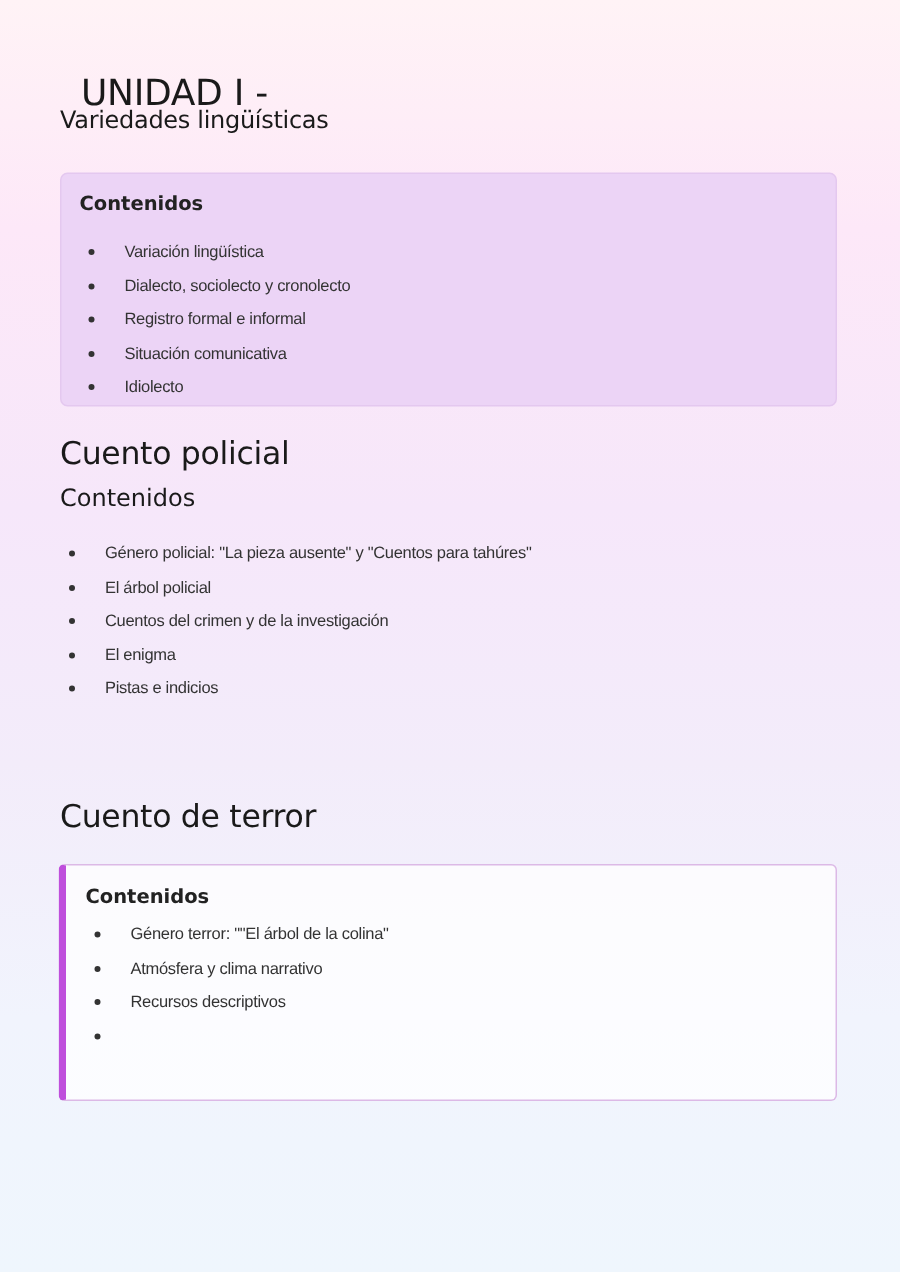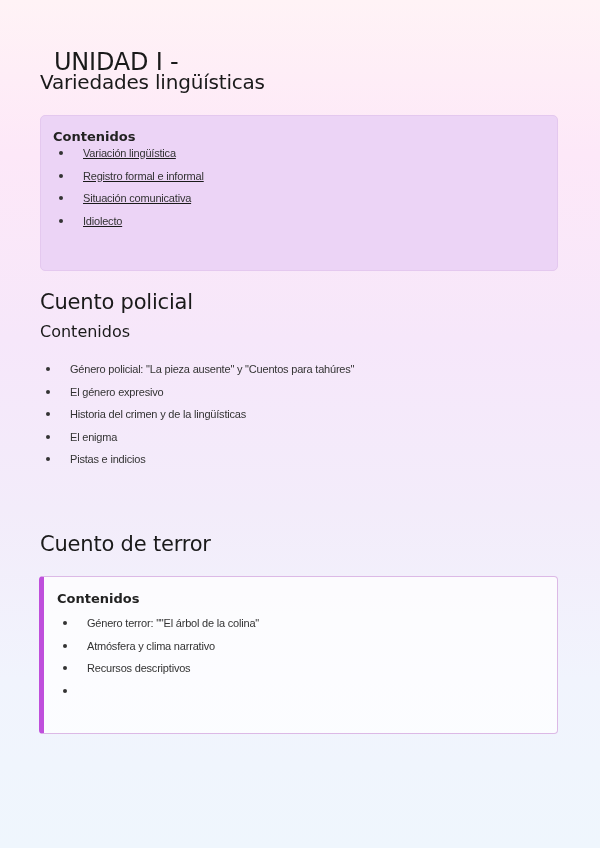--- a/index.html
+++ b/index.html
@@ -10,21 +10,21 @@
       color: #1a1a1a;
       position: relative;
     }
     .page { position: absolute; left: 40px; top: 0; width: 520px; }
     .unit-title {
       position: absolute; left: 0; top: 34px;
       font-size: 24px; font-weight: 400; margin: 14px; letter-spacing: -0.2px;
     }
     .unit-subtitle {
       position: absolute; left: 0; top: 70px;
-      font-size: 20px; font-weight: 400; margin: 0; letter-spacing: -0.2px;
+      font-size: 16px; font-weight: 400; margin: 0; letter-spacing: -0.2px;
     }
     .card-violet {
       position: absolute; left: 0; top: 115px; width: 518px; height: 156px;
       background: #ecd4f6; border: 1px solid #e4c8ef; border-radius: 5px;
       box-sizing: border-box;
     }
     .card-title {
       font-size: 13px; color: #222; margin: 0;
       position: absolute; left: 12px; top: 13px;
     }
@@ -33,21 +33,21 @@
     }
     ul.items li {
       font-family: "Liberation Sans", sans-serif;
       font-size: 11px; color: #333; height: 22.6px; line-height: 16px;
       position: relative; padding-left: 30px; letter-spacing: -0.2px;
     }
     ul.items li .bullet {
       position: absolute; left: 6px; top: 6px; width: 4px; height: 4px;
       border-radius: 50%; background: #333;
     }
-    .card-violet ul.items { left: 12px; top: 29px; text-decoration: underline; }
+    .card-violet ul.items { left: 12px; top: 44px; }
     .sec-title {
       position: absolute; left: 0; margin: 0; font-size: 21px; font-weight: 400; letter-spacing: -0.2px;
     }
     .sec-sub {
       position: absolute; left: 0; margin: 0; font-size: 16px; font-weight: 400;
     }
     .policial-list { left: 0; top: 361px; }
     .card-terror {
       position: absolute; left: -1px; top: 576px; width: 519px; height: 158px;
       background: rgba(255,255,255,0.75);
@@ -62,33 +62,34 @@
 
 <div class="page">
 
   <h1 class="unit-title">UNIDAD I -</h1>
   <h2 class="unit-subtitle">Variedades lingüísticas</h2>
 
   <div class="card-violet">
     <h3 class="card-title">Contenidos</h3>
     <ul class="items">
       <li><span class="bullet"></span><span>Variación lingüística</span></li>
+      <li><span class="bullet"></span><span>Dialecto, sociolecto y cronolecto</span></li>
       <li><span class="bullet"></span><span>Registro formal e informal</span></li>
       <li><span class="bullet"></span><span>Situación comunicativa</span></li>
       <li><span class="bullet"></span><span>Idiolecto</span></li>
     </ul>
   </div>
 
   <h2 class="sec-title" style="top:290px;">Cuento policial</h2>
   <h3 class="sec-sub" style="top:322px;">Contenidos</h3>
 
   <ul class="items policial-list">
     <li><span class="bullet"></span><span>Género policial: "La pieza ausente" y "Cuentos para tahúres"</span></li>
-    <li><span class="bullet"></span><span>El género expresivo</span></li>
-    <li><span class="bullet"></span><span>Historia del crimen y de la lingüísticas</span></li>
+    <li><span class="bullet"></span><span>El árbol policial</span></li>
+    <li><span class="bullet"></span><span>Cuentos del crimen y de la investigación</span></li>
     <li><span class="bullet"></span><span>El enigma</span></li>
     <li><span class="bullet"></span><span>Pistas e indicios</span></li>
   </ul>
 
   <h2 class="sec-title" style="top:532px;text-align:center;">Cuento de terror</h2>
 
   <div class="card-terror">
     <h3 class="card-title">Contenidos</h3>
     <ul class="items">
       <li><span class="bullet"></span><span>Género terror: ""El árbol de la colina"</span></li>

